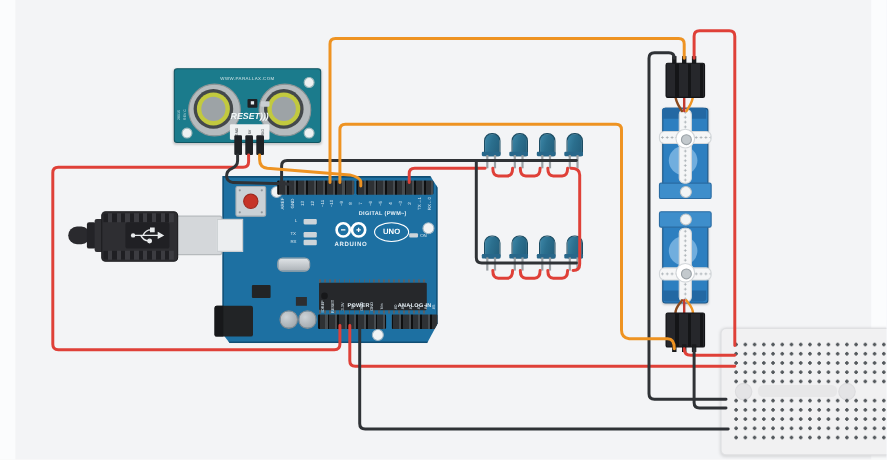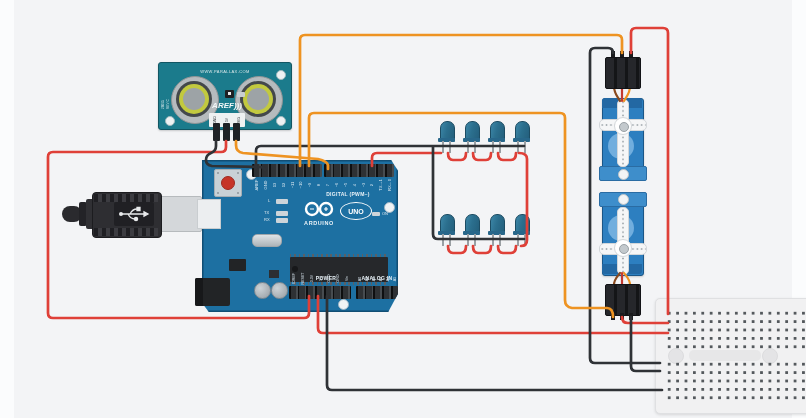--- a/index.html
+++ b/index.html
@@ -207,21 +207,21 @@
         <div class="d2"></div>
         <div class="d3"></div>
     </div>
     <div class="xducer" style="left:76px;top:13px;">
       <div class="d1"></div>
         <div class="d2"></div>
         <div class="d3"></div>
     </div>
     <div class="smd"></div>
     <div class="smd2"></div>
-    <div class="ping">AREF)))</div>
+    <div class="ping">RESET)))</div>
     <div class="pinbox">
         <span>GND</span>
         <span>5V</span>
         <span>SIG</span>
       </div>
     <div class="pin" style="left:54px;"></div>
     <div class="pin" style="left:64px;"></div>
     <div class="pin" style="left:74px;"></div>
   </div>
 

